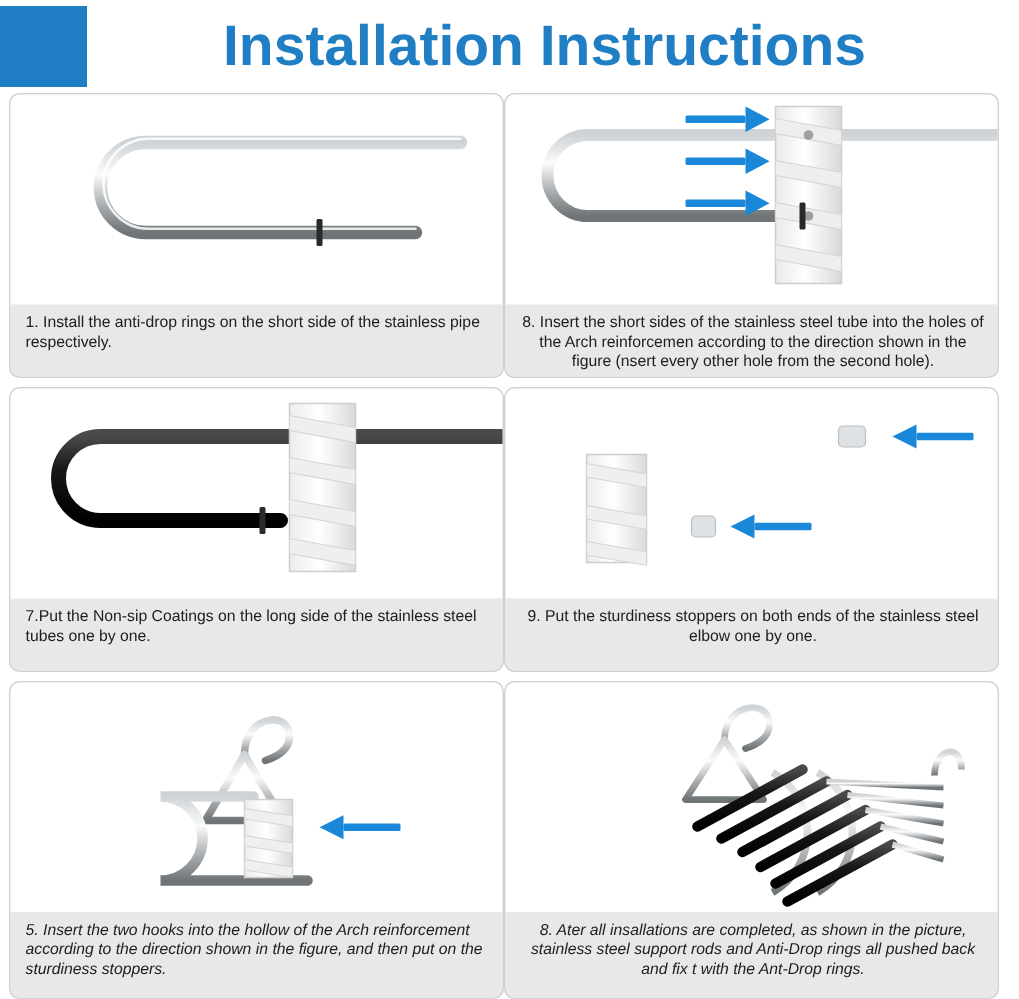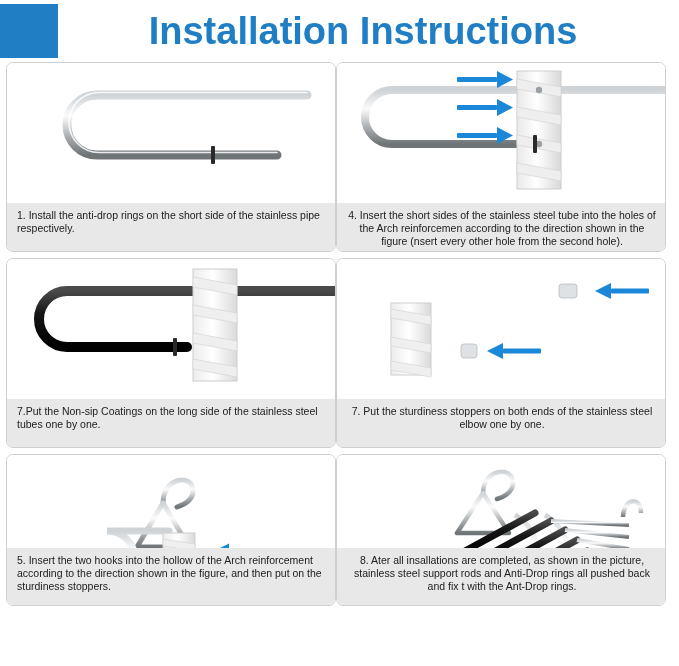--- a/index.html
+++ b/index.html
@@ -64,21 +64,21 @@
     width: 330px;
     box-sizing: border-box;
     border: 1px solid #cfcfcf;
     border-radius: 7px;
     overflow: hidden;
     background: #ffffff;
     position: relative;
   }
   .cell-r1 { height: 190px; }
   .cell-r2 { height: 190px; }
-  .cell-r3 { height: 152px; }
+  .cell-r3 { height: 212px; font-style: italic; }
   .art {
     position: relative;
     width: 100%;
     background: #ffffff;
   }
   .r1 .art { height: 142px; }
   .r2 .art { height: 142px; }
   .r3 .art { height: 155px; }
   .caption {
     position: absolute;
@@ -175,21 +175,21 @@
               <rect x="120" y="42" width="40" height="5" rx="1"></rect>
               <path d="M160,36 L176,44.5 L160,53 Z"></path>
             </g>
             <g>
               <rect x="120" y="70" width="40" height="5" rx="1"></rect>
               <path d="M160,64 L176,72.5 L160,81 Z"></path>
             </g>
           </g>
         </svg>
       </div>
-      <div class="caption cap-center">4. Insert the short sides of the stainless steel tube into the holes of the Arch reinforcemen according to the direction shown in the figure (nsert every other hole from the second hole).</div>
+      <div class="caption cap-center">8. Insert the short sides of the stainless steel tube into the holes of the Arch reinforcemen according to the direction shown in the figure (nsert every other hole from the second hole).</div>
     </div>
 
     <div class="cell cell-r2 r2">
       <div class="art">
         <svg width="330" height="142" viewBox="0 0 330 142">
           <defs>
             <linearGradient id="tube3" x1="0" y1="0" x2="0" y2="1">
               <stop offset="0%" stop-color="#cfd3d6"></stop>
               <stop offset="35%" stop-color="#fbfbfb"></stop>
               <stop offset="70%" stop-color="#a9adb0"></stop>
@@ -270,21 +270,21 @@
               <rect x="274" y="29.5" width="38" height="5" rx="1"></rect>
               <path d="M274,24 L258,32 L274,40 Z"></path>
             </g>
             <g>
               <rect x="166" y="89.5" width="38" height="5" rx="1"></rect>
               <path d="M166,84 L150,92 L166,100 Z"></path>
             </g>
           </g>
         </svg>
       </div>
-      <div class="caption cap-center">7. Put the sturdiness stoppers on both ends of the stainless steel elbow one by one.</div>
+      <div class="caption cap-center">9. Put the sturdiness stoppers on both ends of the stainless steel elbow one by one.</div>
     </div>
 
     <div class="cell cell-r3 r3">
       <div class="art">
         <svg width="330" height="155" viewBox="0 0 330 155">
           <defs>
             <linearGradient id="tube5" x1="0" y1="0" x2="0" y2="1">
               <stop offset="0%" stop-color="#cfd3d6"></stop>
               <stop offset="35%" stop-color="#fbfbfb"></stop>
               <stop offset="70%" stop-color="#a9adb0"></stop>

